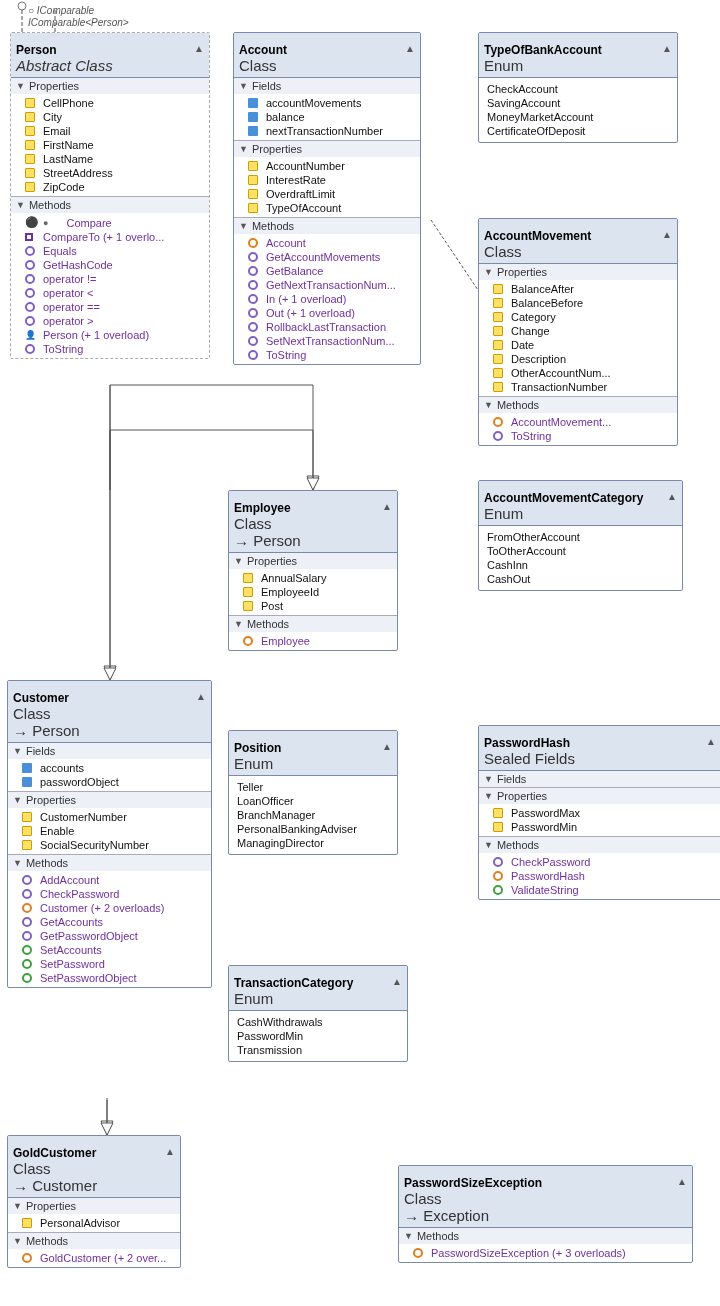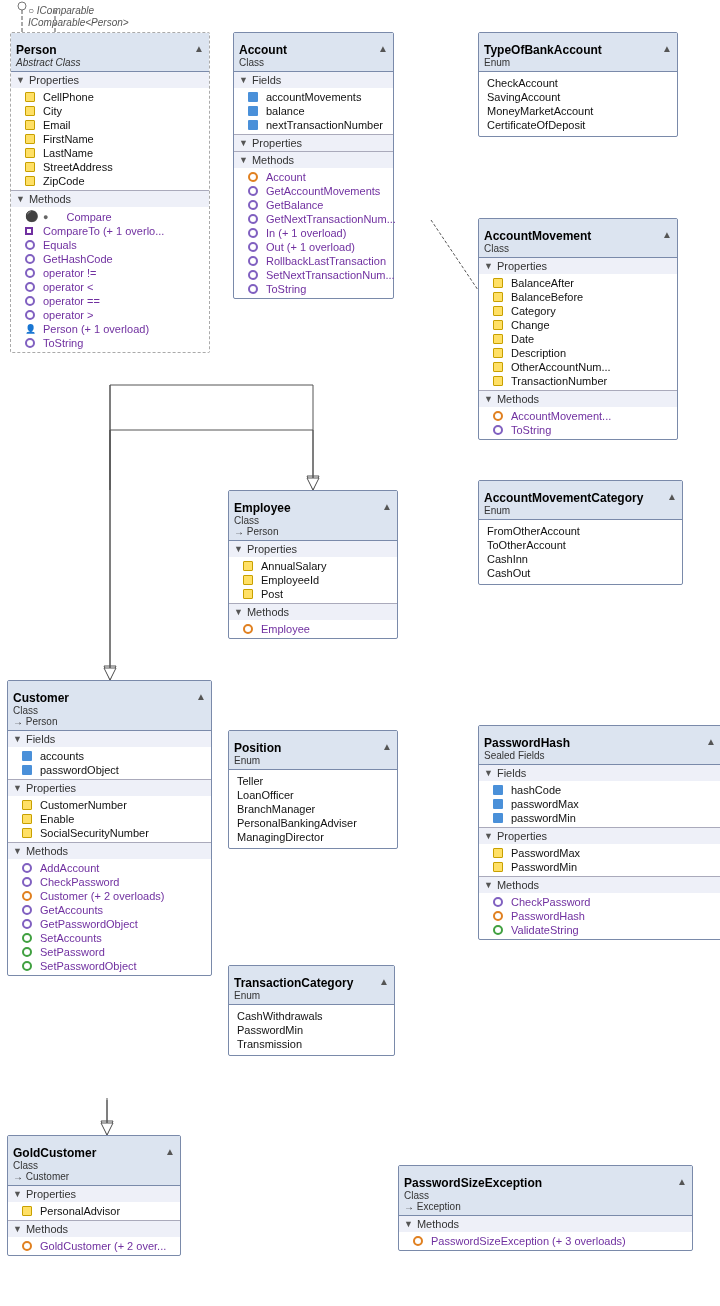--- a/index.html
+++ b/index.html
@@ -35,21 +35,21 @@
       display: flex;
       justify-content: space-between;
       align-items: flex-start;
     }
     .uml-header-title {
       font-weight: bold;
       font-size: 12px;
       color: #000;
     }
     .uml-header-subtitle {
-      font-size: 10px;
+      font-size: 15px;
       color: #333;
     }
     .uml-header-subtitle.italic {
       font-style: italic;
     }
     .collapse-icon {
       font-size: 10px;
       color: #555;
       cursor: pointer;
       margin-left: 4px;
@@ -267,21 +267,21 @@
         <div class="uml-item">
             <span class="item-icon">
               <span class="icon-method-purple"></span>
             </span>
             <span style="color:#7030a0;">ToString</span>
           </div>
       </div>
     </div>
   </div>
 
-  <div class="uml-box" style="left:233px;top:32px;width:161px;">
+  <div class="uml-box" style="left:233px;top:32px;width:188px;">
     <div class="uml-header">
       <div>
         <div class="uml-header-title">Account</div>
         <div class="uml-header-subtitle">Class</div>
       </div>
       <span class="collapse-icon">▲</span>
     </div>
     <div class="uml-section">
       <div class="section-header">
         <span class="triangle">▼</span>
@@ -296,20 +296,34 @@
             </span>balance</div>
         <div class="uml-item"><span class="item-icon">
               <span class="icon-field-blue"></span>
             </span>nextTransactionNumber</div>
       </div>
     </div>
     <div class="uml-section">
       <div class="section-header">
         <span class="triangle">▼</span>
         <span>Properties</span>
+      </div>
+      <div class="section-items">
+        <div class="uml-item"><span class="item-icon">
+              <span class="icon-property-yellow"></span>
+            </span>AccountNumber</div>
+        <div class="uml-item"><span class="item-icon">
+              <span class="icon-property-yellow"></span>
+            </span>InterestRate</div>
+        <div class="uml-item"><span class="item-icon">
+              <span class="icon-property-yellow"></span>
+            </span>OverdraftLimit</div>
+        <div class="uml-item"><span class="item-icon">
+              <span class="icon-property-yellow"></span>
+            </span>TypeOfAccount</div>
       </div>
     </div>
     <div class="uml-section">
       <div class="section-header">
         <span class="triangle">▼</span>
         <span>Methods</span>
       </div>
       <div class="section-items">
         <div class="uml-item">
             <span class="item-icon">
@@ -626,31 +640,20 @@
         <div class="uml-header-title">PasswordHash</div>
         <div class="uml-header-subtitle">Sealed Fields</div>
       </div>
       <span class="collapse-icon">▲</span>
     </div>
     <div class="uml-section">
       <div class="section-header">
         <span class="triangle">▼</span>
         <span>Fields</span>
       </div>
-      <div class="section-items">
-        <div class="uml-item"><span class="item-icon">
-              <span class="icon-field-blue"></span>
-            </span>hashCode</div>
-        <div class="uml-item"><span class="item-icon">
-              <span class="icon-field-blue"></span>
-            </span>passwordMax</div>
-        <div class="uml-item"><span class="item-icon">
-              <span class="icon-field-blue"></span>
-            </span>passwordMin</div>
-      </div>
     </div>
     <div class="uml-section">
       <div class="section-header">
         <span class="triangle">▼</span>
         <span>Properties</span>
       </div>
       <div class="section-items">
         <div class="uml-item"><span class="item-icon">
               <span class="icon-property-yellow"></span>
             </span>PasswordMax</div>
@@ -680,21 +683,21 @@
         <div class="uml-item">
             <span class="item-icon">
               <span class="icon-method-green"></span>
             </span>
             <span style="color:#7030a0;">ValidateString</span>
           </div>
       </div>
     </div>
   </div>
 
-  <div class="uml-box" style="left:228px;top:965px;width:167px;">
+  <div class="uml-box" style="left:228px;top:965px;width:180px;">
     <div class="uml-header">
       <div>
         <div class="uml-header-title">TransactionCategory</div>
         <div class="uml-header-subtitle">Enum</div>
       </div>
       <span class="collapse-icon">▲</span>
     </div>
     <div style="padding:4px 0;">
       <div class="enum-item">CashWithdrawals</div>
       <div class="enum-item">PasswordMin</div>

